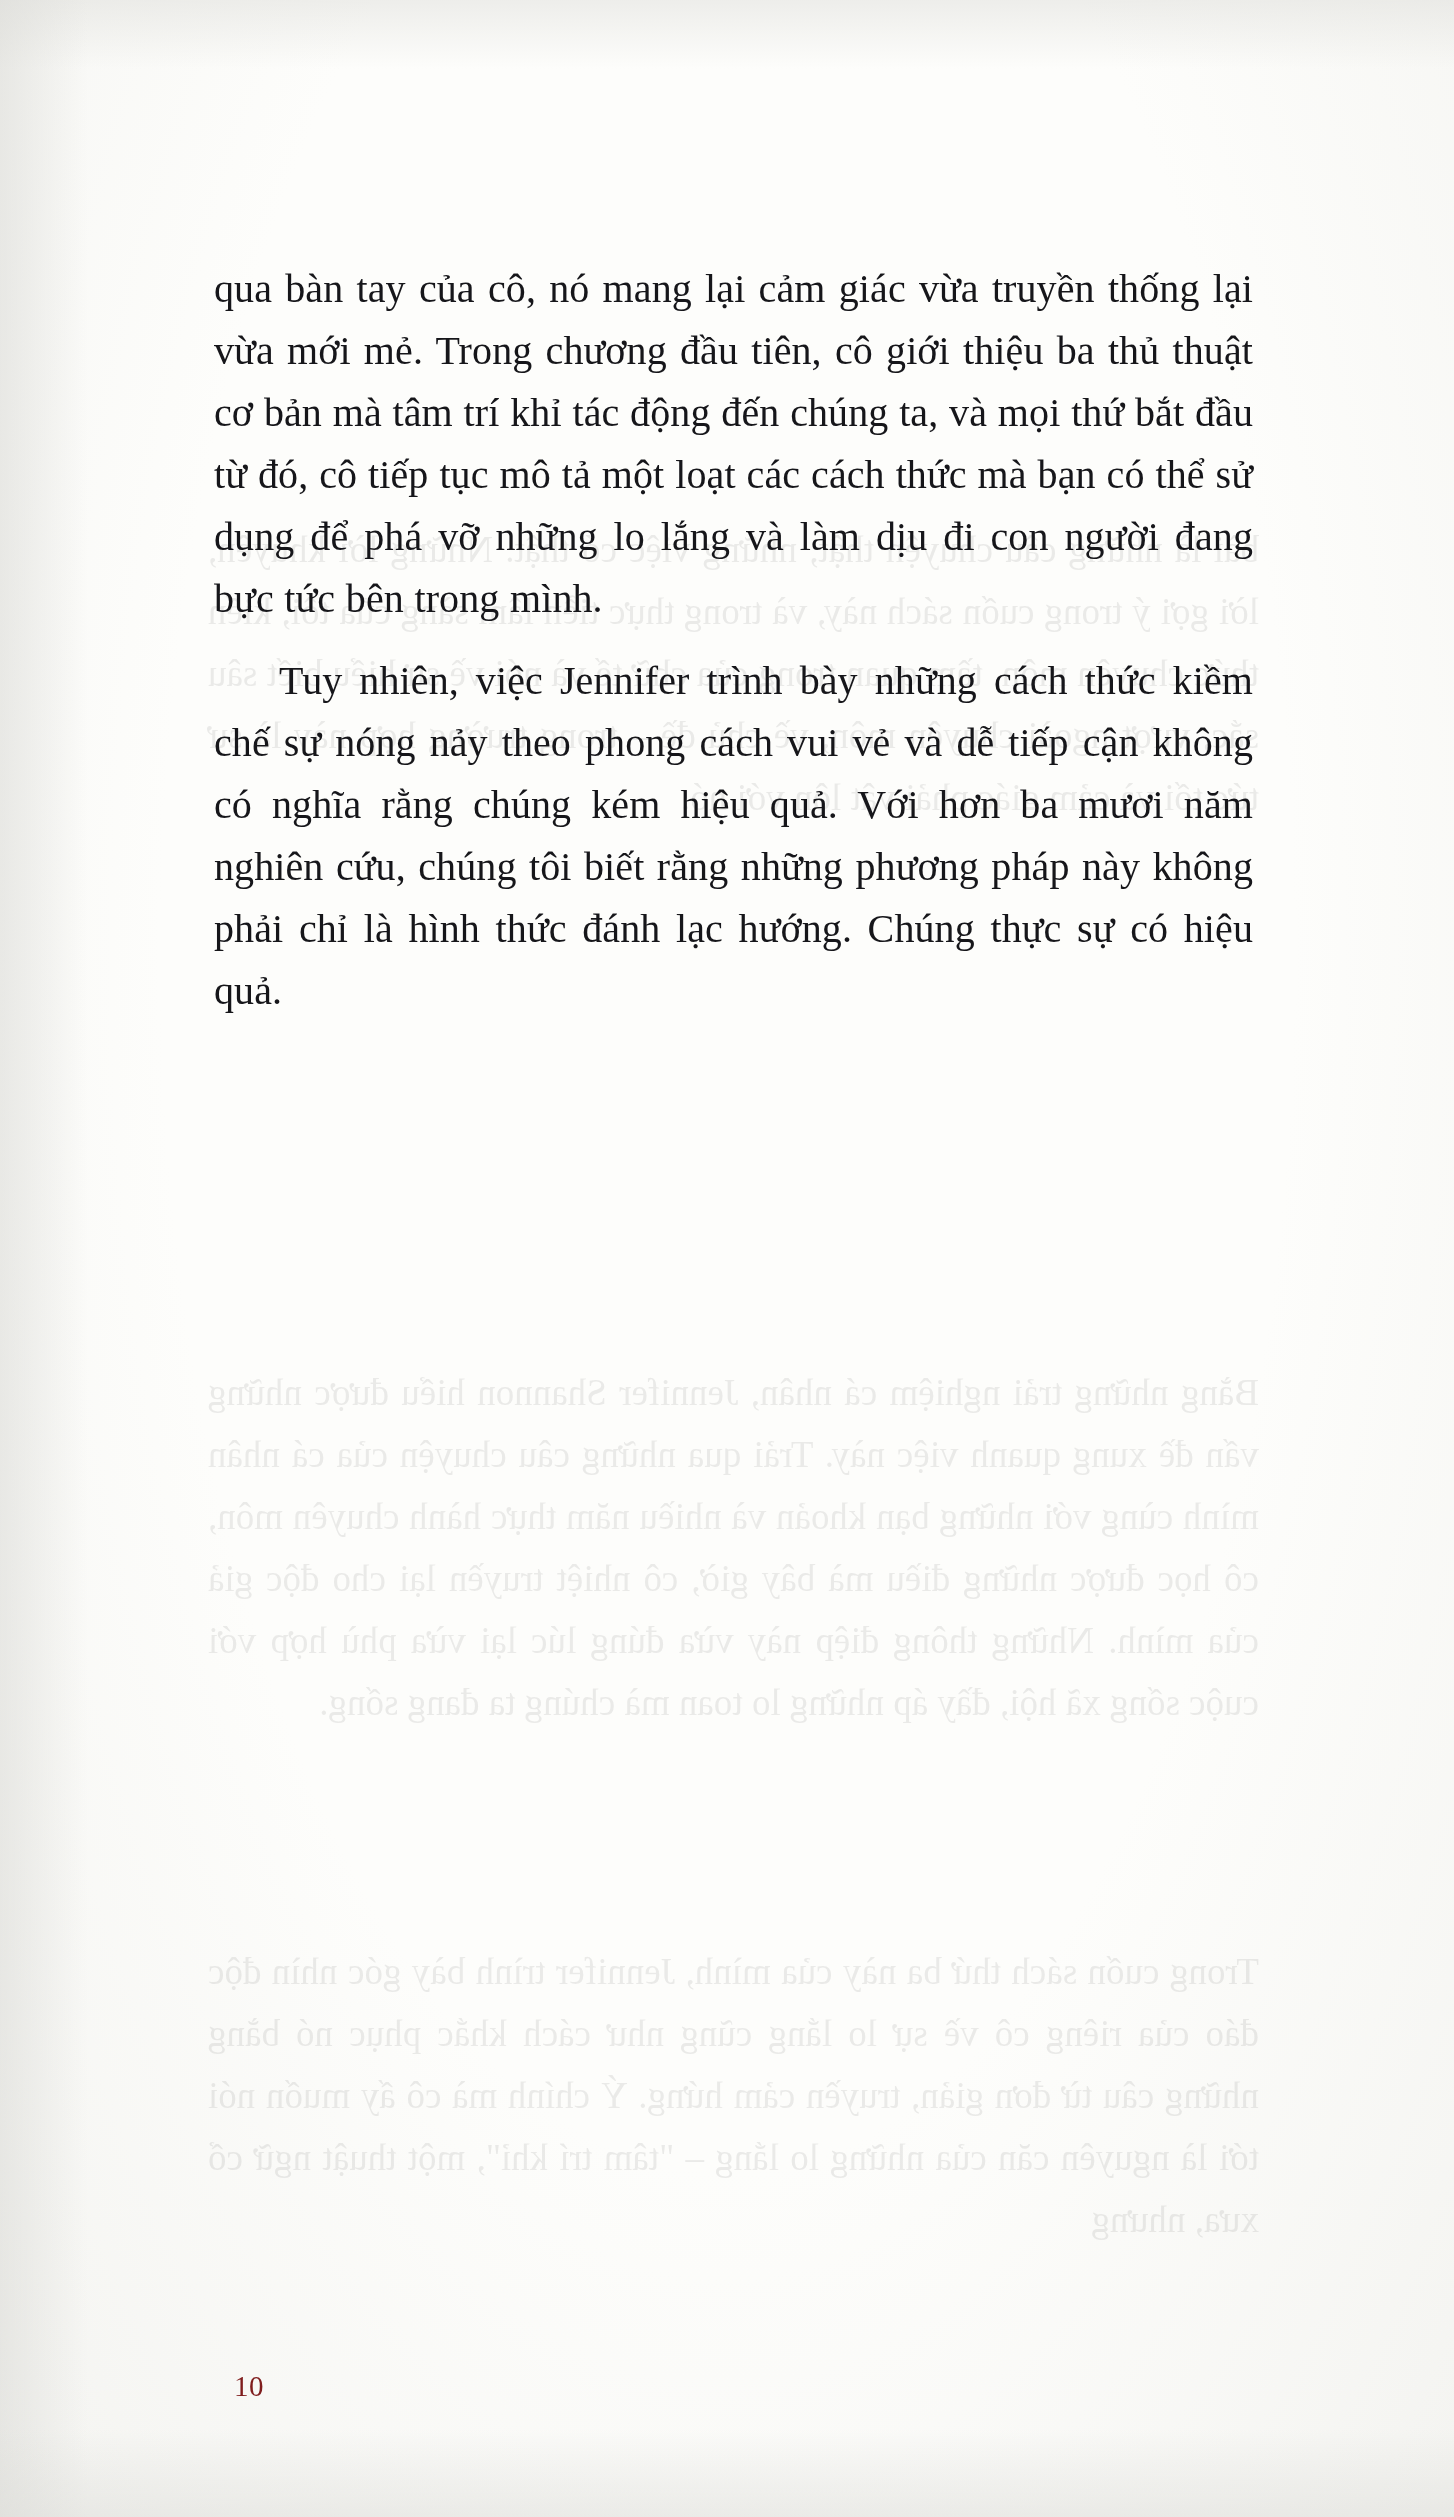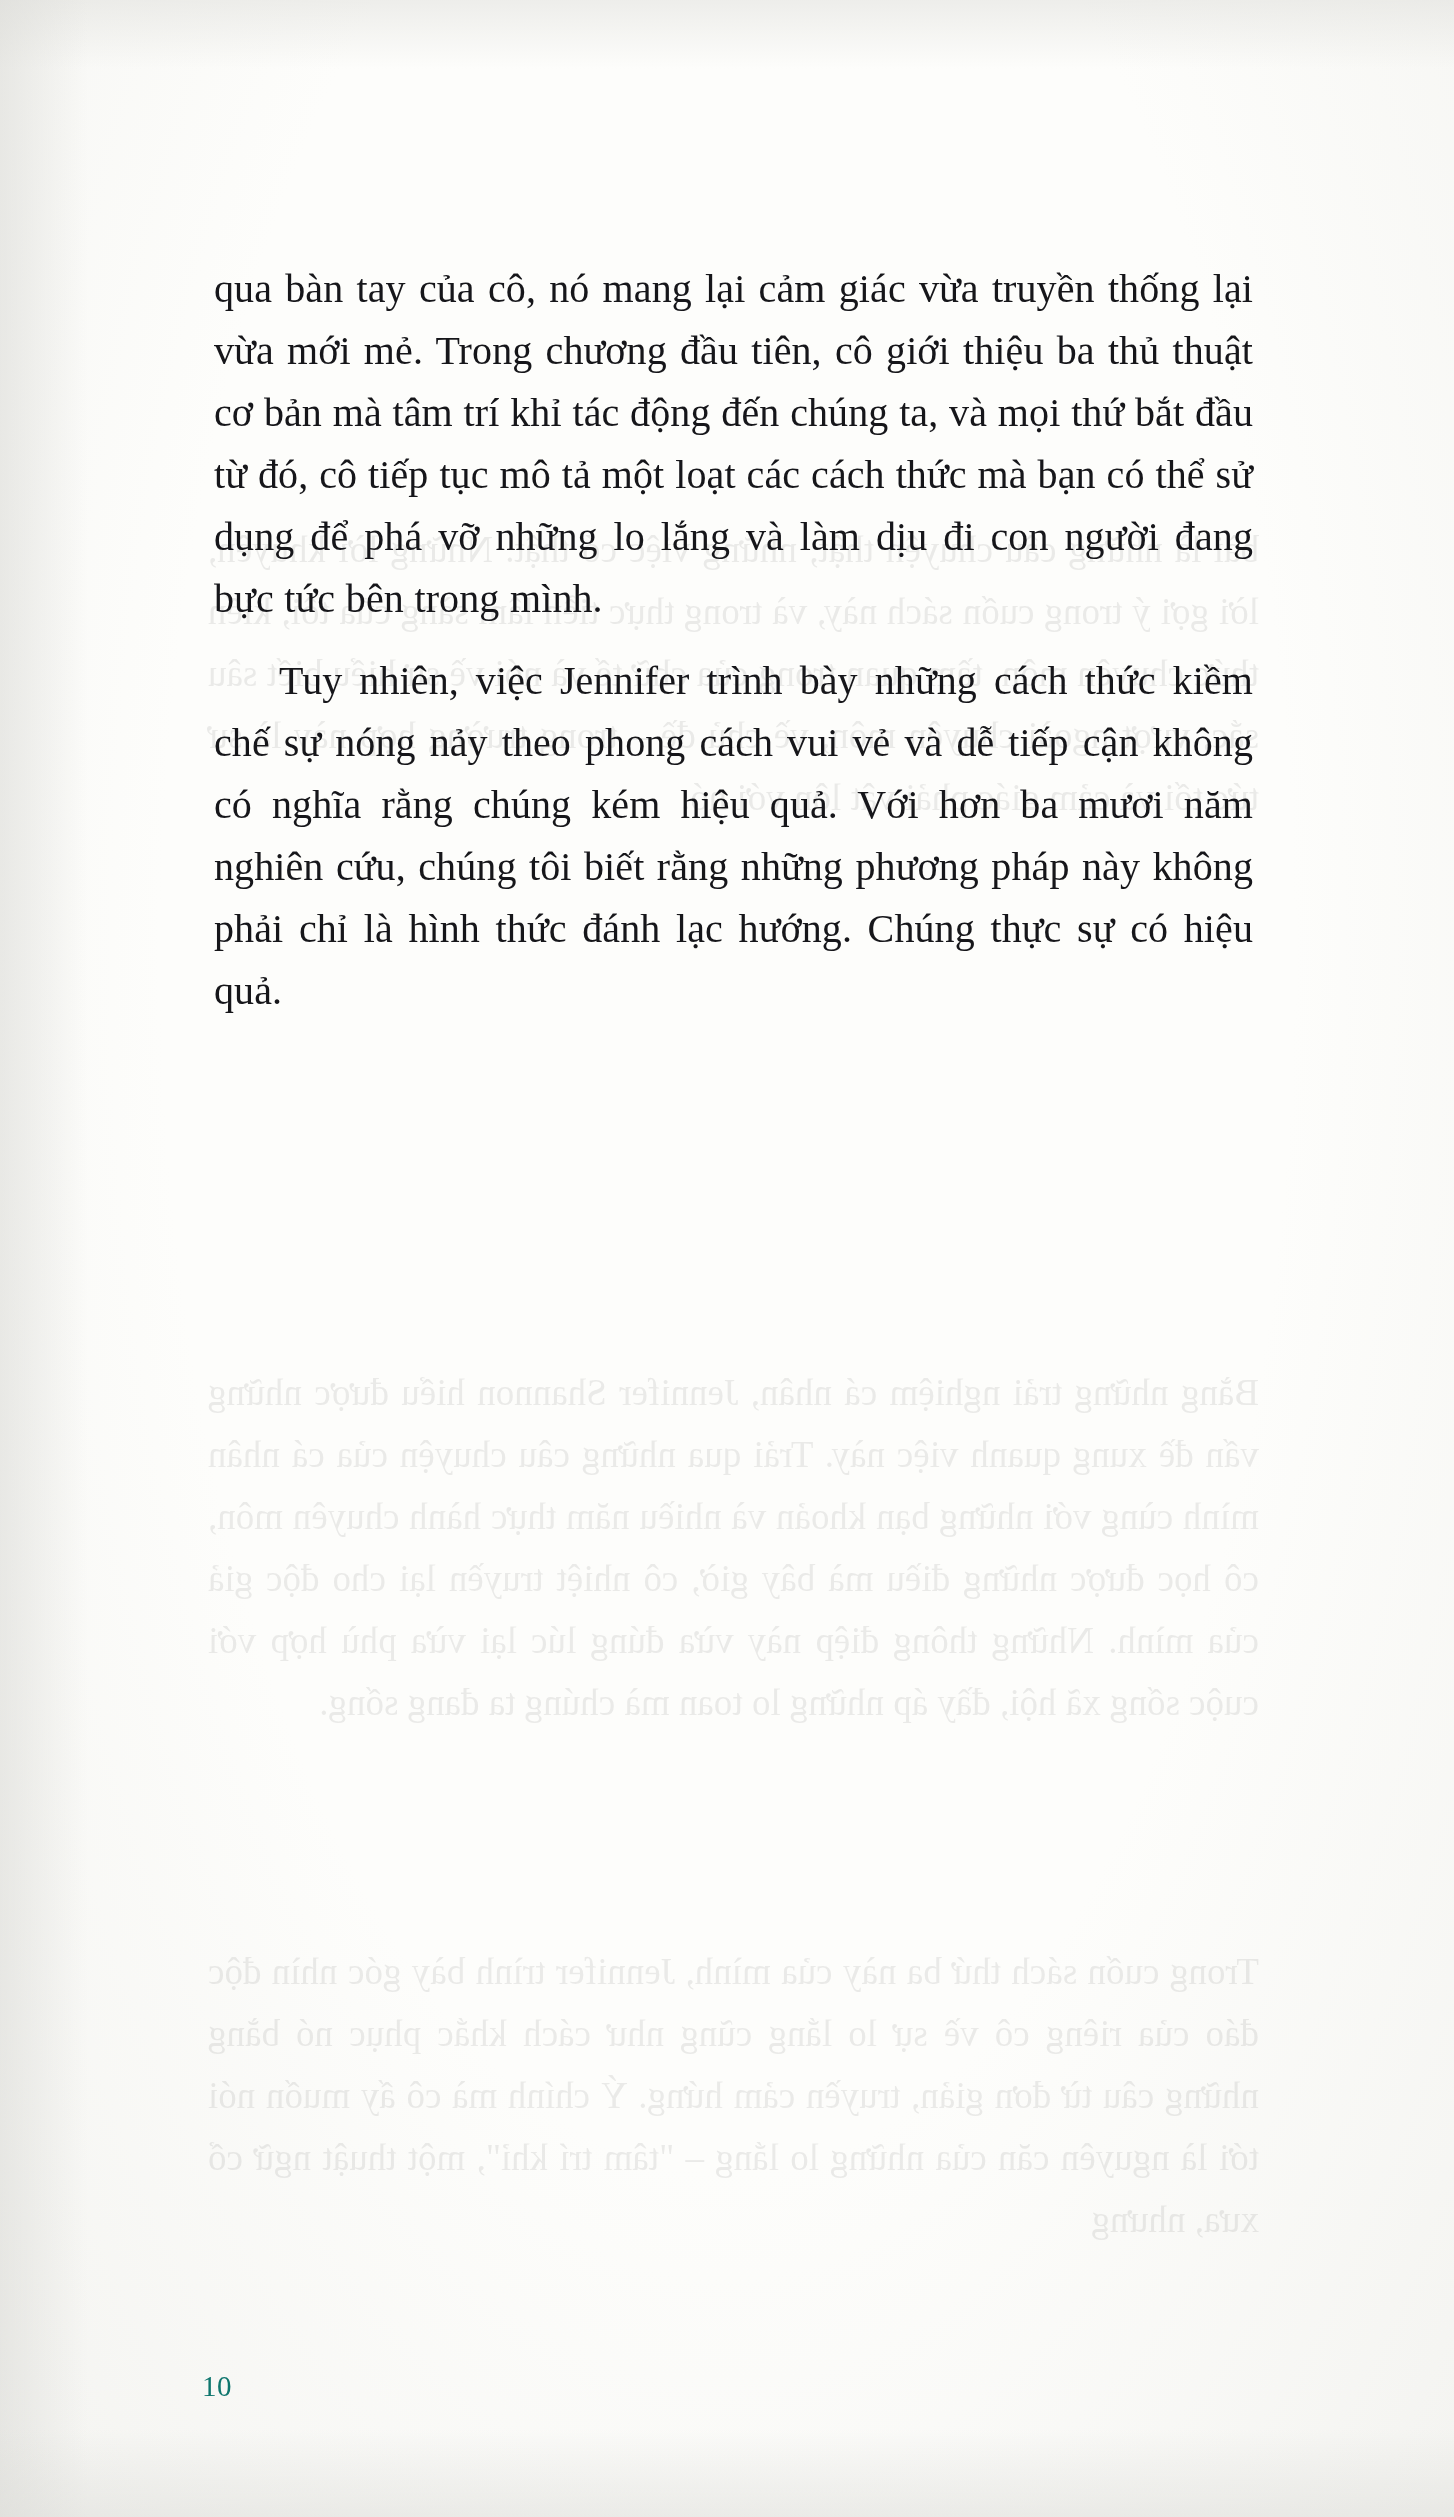--- a/index.html
+++ b/index.html
@@ -59,25 +59,25 @@
     font-family: "Liberation Serif", "DejaVu Serif", serif;
     pointer-events: none;
     user-select: none;
   }
   .bleed.b1 { top: 519px; }
   .bleed.b3 { top: 1362px; }
   .bleed.b4 { top: 1941px; }
   .bleed p { margin: 0 0 39px 0; }
   .folio {
     position: absolute;
-    left: 202px;
+    left: 234px;
     top: 2370px;
     font-size: 29px;
     letter-spacing: 0.5px;
-    color: #0f766e;
+    color: #7f1d1d;
     font-family: "Liberation Serif", "DejaVu Serif", serif;
   }
   .edge-shadow-left {
     position: absolute;
     left: 0; top: 0; bottom: 0; width: 88px;
     background: linear-gradient(to right, rgba(218,218,214,0.55), rgba(255,255,255,0));
     pointer-events: none;
   }
   .edge-shadow-top {
     position: absolute;

